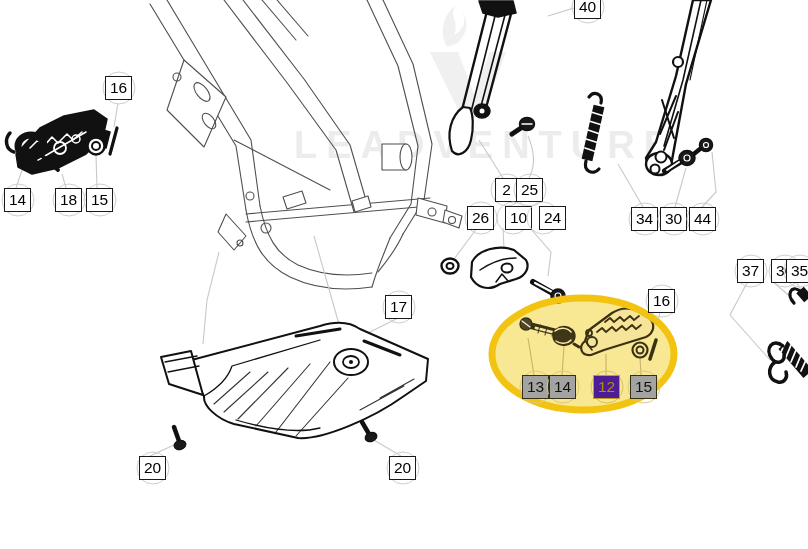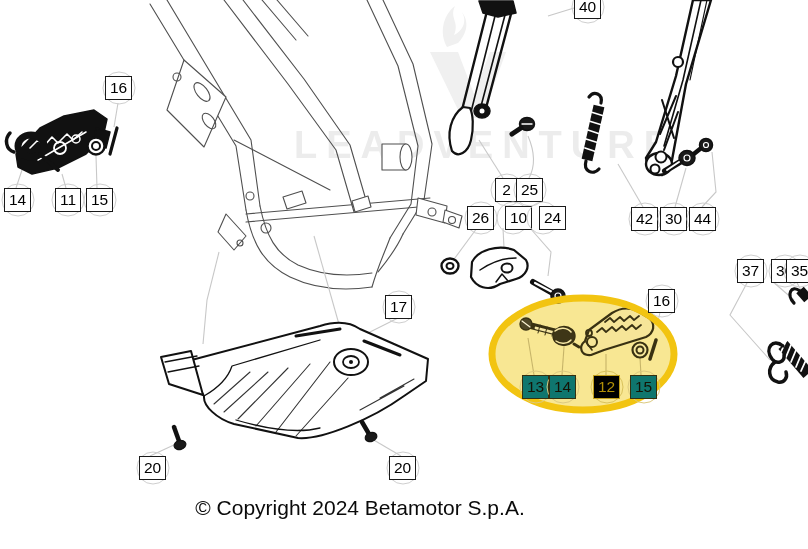--- a/index.html
+++ b/index.html
@@ -8,23 +8,23 @@
   .wm-text{position:absolute;left:294px;top:124px;font-size:38px;font-weight:bold;
            letter-spacing:9px;color:#ececec;white-space:nowrap;user-select:none;}
   .drawing{position:absolute;left:0;top:0;}
   .labels-layer{position:absolute;left:0;top:0;width:808px;height:549px;}
   .plabel{position:absolute;}
   .pcircle{position:absolute;left:50%;top:50%;transform:translate(-50%,-50%);
            width:31px;height:31px;border:1px solid #cfcfcf;border-radius:50%;}
   .pbox{position:relative;display:inline-block;min-width:13px;padding:1px 4px;
         border:1.6px solid #1a1a1a;background:#fff;font-size:15.5px;line-height:1.3;
         text-align:center;color:#000;}
-  .tinted .pbox{background:#0f766e;border-color:#35300f;color:#141204;}
+  .tinted .pbox{background:#a3a3a3;border-color:#35300f;color:#141204;}
   .tinted .pcircle{border-color:#dcca80;}
-  .selected .pbox{background:#000000;border-color:#c2a01c;color:#b18f07;}
+  .selected .pbox{background:#4c1d95;border-color:#c2a01c;color:#b18f07;}
   .selected .pcircle{border-color:#d9c25c;}
   .copyright{position:absolute;left:160px;top:496px;width:400px;text-align:center;
              font-size:21px;color:#0a0a0a;}
 </style>
 </head>
 <body>
 
 <div class="stage">
 
   <div class="wm-text">LEADVENTURE</div>
@@ -244,38 +244,37 @@
       </g>
       <path d="M656,340 L650,359" stroke-width="3.5"></path>
     </g>
 
     <ellipse cx="583" cy="354" rx="91" ry="56" fill="rgba(242,199,30,0.18)" stroke="#f2c411" stroke-width="7"></ellipse>
   </svg>
 
   <div class="labels-layer">
       <div class="plabel plain" style="left: 105px; top: 76px;"><span class="pcircle"></span><span class="pbox">16</span></div>
       <div class="plabel plain" style="left: 4px; top: 188px;"><span class="pcircle"></span><span class="pbox">14</span></div>
-      <div class="plabel plain" style="left: 55px; top: 188px;"><span class="pcircle"></span><span class="pbox">11</span></div>
+      <div class="plabel plain" style="left: 55px; top: 188px;"><span class="pcircle"></span><span class="pbox">18</span></div>
       <div class="plabel plain" style="left: 86px; top: 188px;"><span class="pcircle"></span><span class="pbox">15</span></div>
       <div class="plabel plain" style="left: 385px; top: 295px;"><span class="pcircle"></span><span class="pbox">17</span></div>
       <div class="plabel plain" style="left: 139px; top: 456px;"><span class="pcircle"></span><span class="pbox">20</span></div>
       <div class="plabel plain" style="left: 389px; top: 456px;"><span class="pcircle"></span><span class="pbox">20</span></div>
       <div class="plabel plain" style="left: 495px; top: 178px;"><span class="pcircle"></span><span class="pbox">2</span></div>
       <div class="plabel plain" style="left: 492px; top: 178px; margin-left: 24px;"><span class="pcircle"></span><span class="pbox">25</span></div>
       <div class="plabel plain" style="left: 467px; top: 206px;"><span class="pcircle"></span><span class="pbox">26</span></div>
       <div class="plabel plain" style="left: 493px; top: 206px; padding-left: 12px;"><span class="pcircle"></span><span class="pbox">10</span></div>
       <div class="plabel plain" style="left: 519px; top: 206px; padding-left: 20px;"><span class="pcircle"></span><span class="pbox">24</span></div>
       <div class="plabel plain" style="left: 574px; top: -5px;"><span class="pcircle"></span><span class="pbox">40</span></div>
-      <div class="plabel plain" style="left: 631px; top: 207px;"><span class="pcircle"></span><span class="pbox">42</span></div>
+      <div class="plabel plain" style="left: 631px; top: 207px;"><span class="pcircle"></span><span class="pbox">34</span></div>
       <div class="plabel plain" style="left: 660px; top: 207px; text-decoration: underline;"><span class="pcircle"></span><span class="pbox">30</span></div>
       <div class="plabel plain" style="left: 689px; top: 207px;"><span class="pcircle"></span><span class="pbox">44</span></div>
       <div class="plabel plain" style="left: 737px; top: 259px;"><span class="pcircle"></span><span class="pbox">37</span></div>
       <div class="plabel plain" style="left: 762px; top: 259px; margin-left: 9px;"><span class="pcircle"></span><span class="pbox">36</span></div>
       <div class="plabel plain" style="left: 786px; top: 259px;"><span class="pcircle"></span><span class="pbox">35</span></div>
       <div class="plabel tinted" style="left: 522px; top: 375px;"><span class="pcircle"></span><span class="pbox">13</span></div>
       <div class="plabel tinted" style="left: 549px; top: 375px;"><span class="pcircle"></span><span class="pbox">14</span></div>
       <div class="plabel selected" style="left: 593px; top: 375px;"><span class="pcircle"></span><span class="pbox">12</span></div>
       <div class="plabel tinted" style="left: 630px; top: 375px;"><span class="pcircle"></span><span class="pbox">15</span></div>
       <div class="plabel plain" style="left: 648px; top: 289px;"><span class="pcircle"></span><span class="pbox">16</span></div>
     </div>
 
-  <div class="copyright">© Copyright 2024 Betamotor S.p.A.</div>
 </div>
 
 </body></html>

